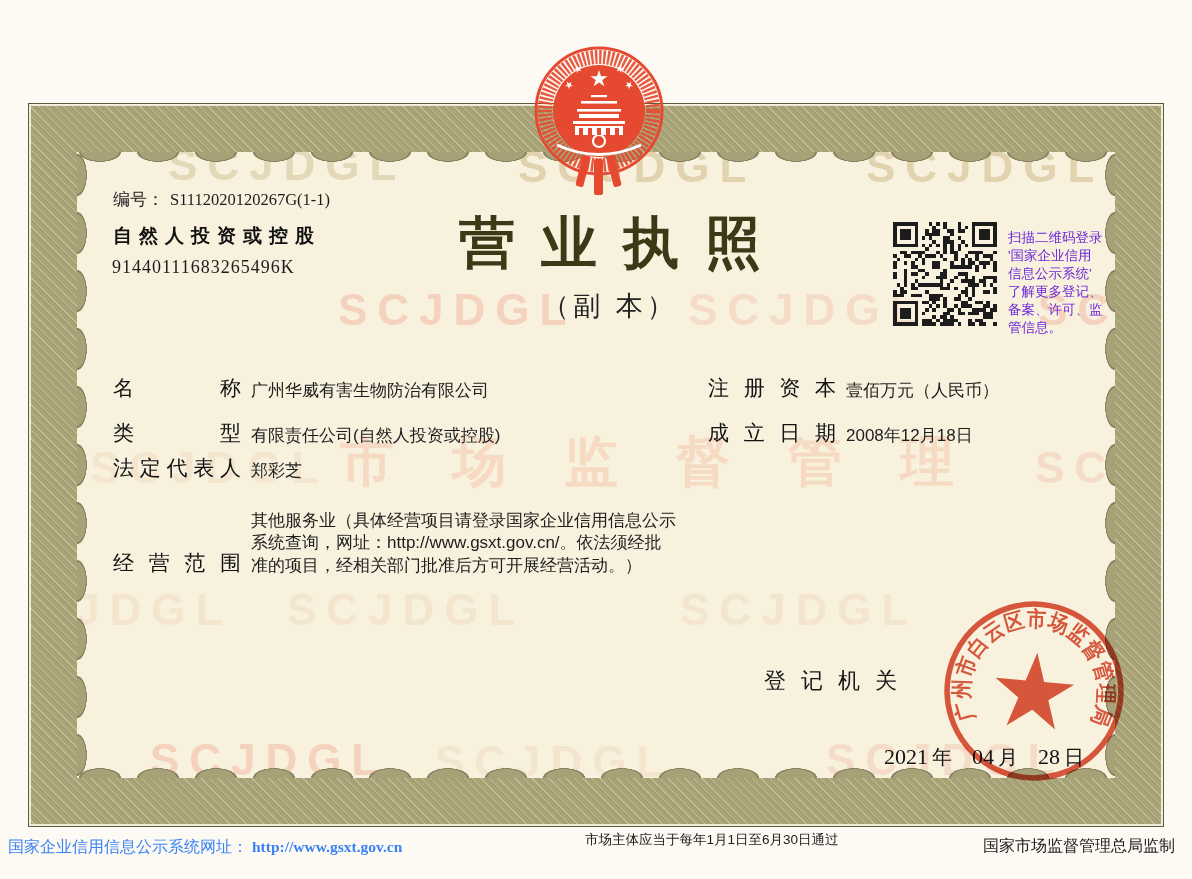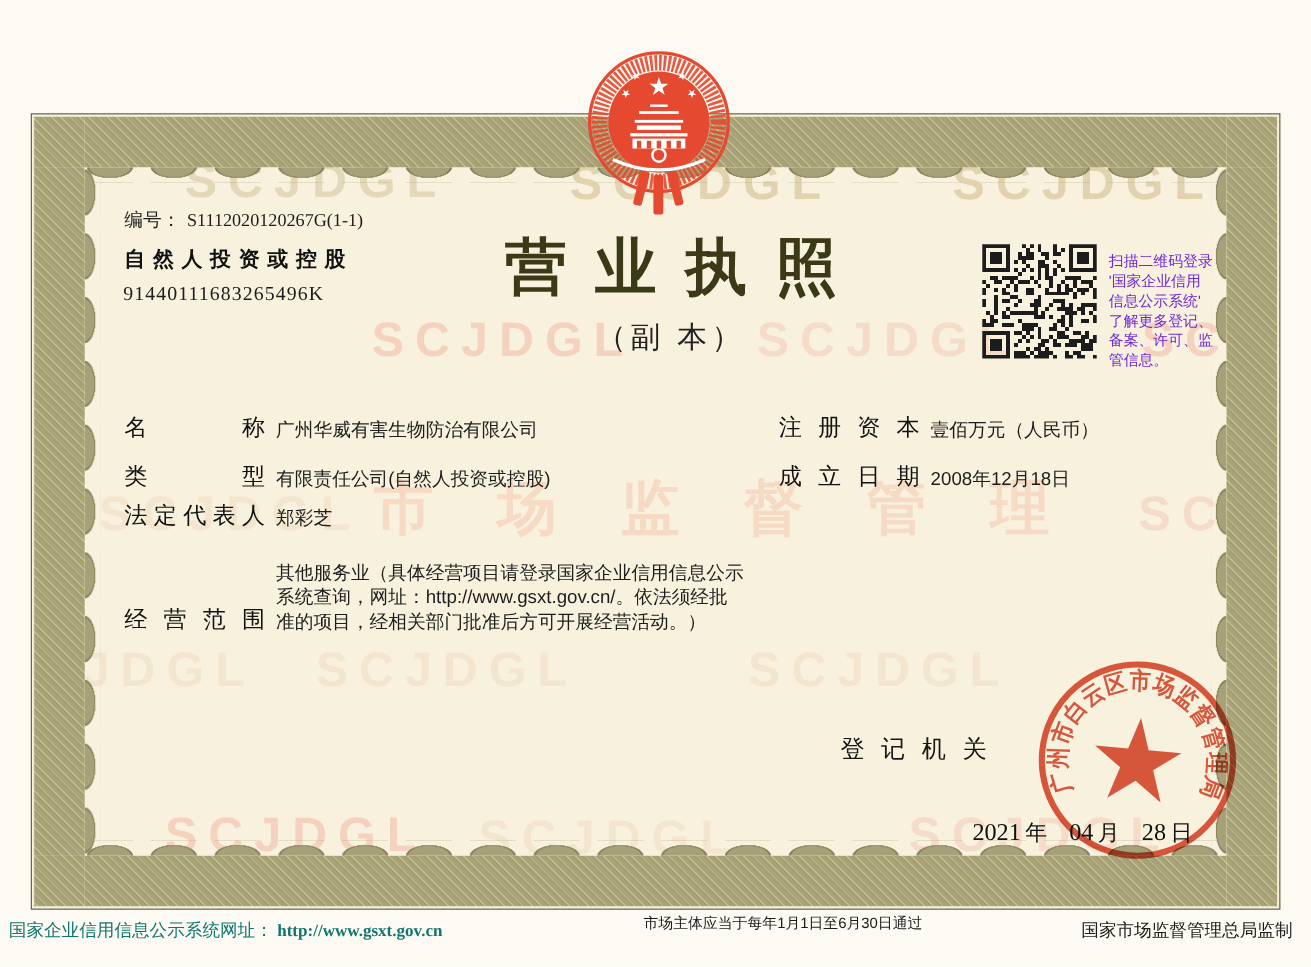--- a/index.html
+++ b/index.html
@@ -64,21 +64,21 @@
   .date-row .dnum { font-family:"Liberation Serif", serif; font-size:22px; }
   .date-row .dunit { font-size:20px; margin:0 4px; }
   .date-row .gap { width:16px; }
 
   
   .seal { position:absolute; left:938px; top:595px; width:192px; height:192px; z-index:4;
           transform:rotate(5deg); mix-blend-mode:multiply; opacity:.93; }
   .emblem { position:absolute; left:532px; top:37px; width:134px; height:162px; z-index:4; }
 
   
-  .footer-left { left:8px; top:836px; font-size:16px; color:#0f766e; display:flex; align-items:baseline; }
+  .footer-left { left:8px; top:836px; font-size:16px; color:#3b82f6; display:flex; align-items:baseline; }
   .footer-left .url { font-family:"Liberation Serif", serif; font-size:15.5px; font-weight:bold; margin-left:4px; padding-top:2px; }
   .footer-mid { left:585px; top:830px; font-size:13.5px; line-height:1.45; color:#1c1c1c; }
   .footer-right { left:983px; top:836px; font-size:16px; color:#1c1c1c; }
 </style>
 </head>
 <body>
 
 <div id="cert">
 
   <div class="paper"></div>

